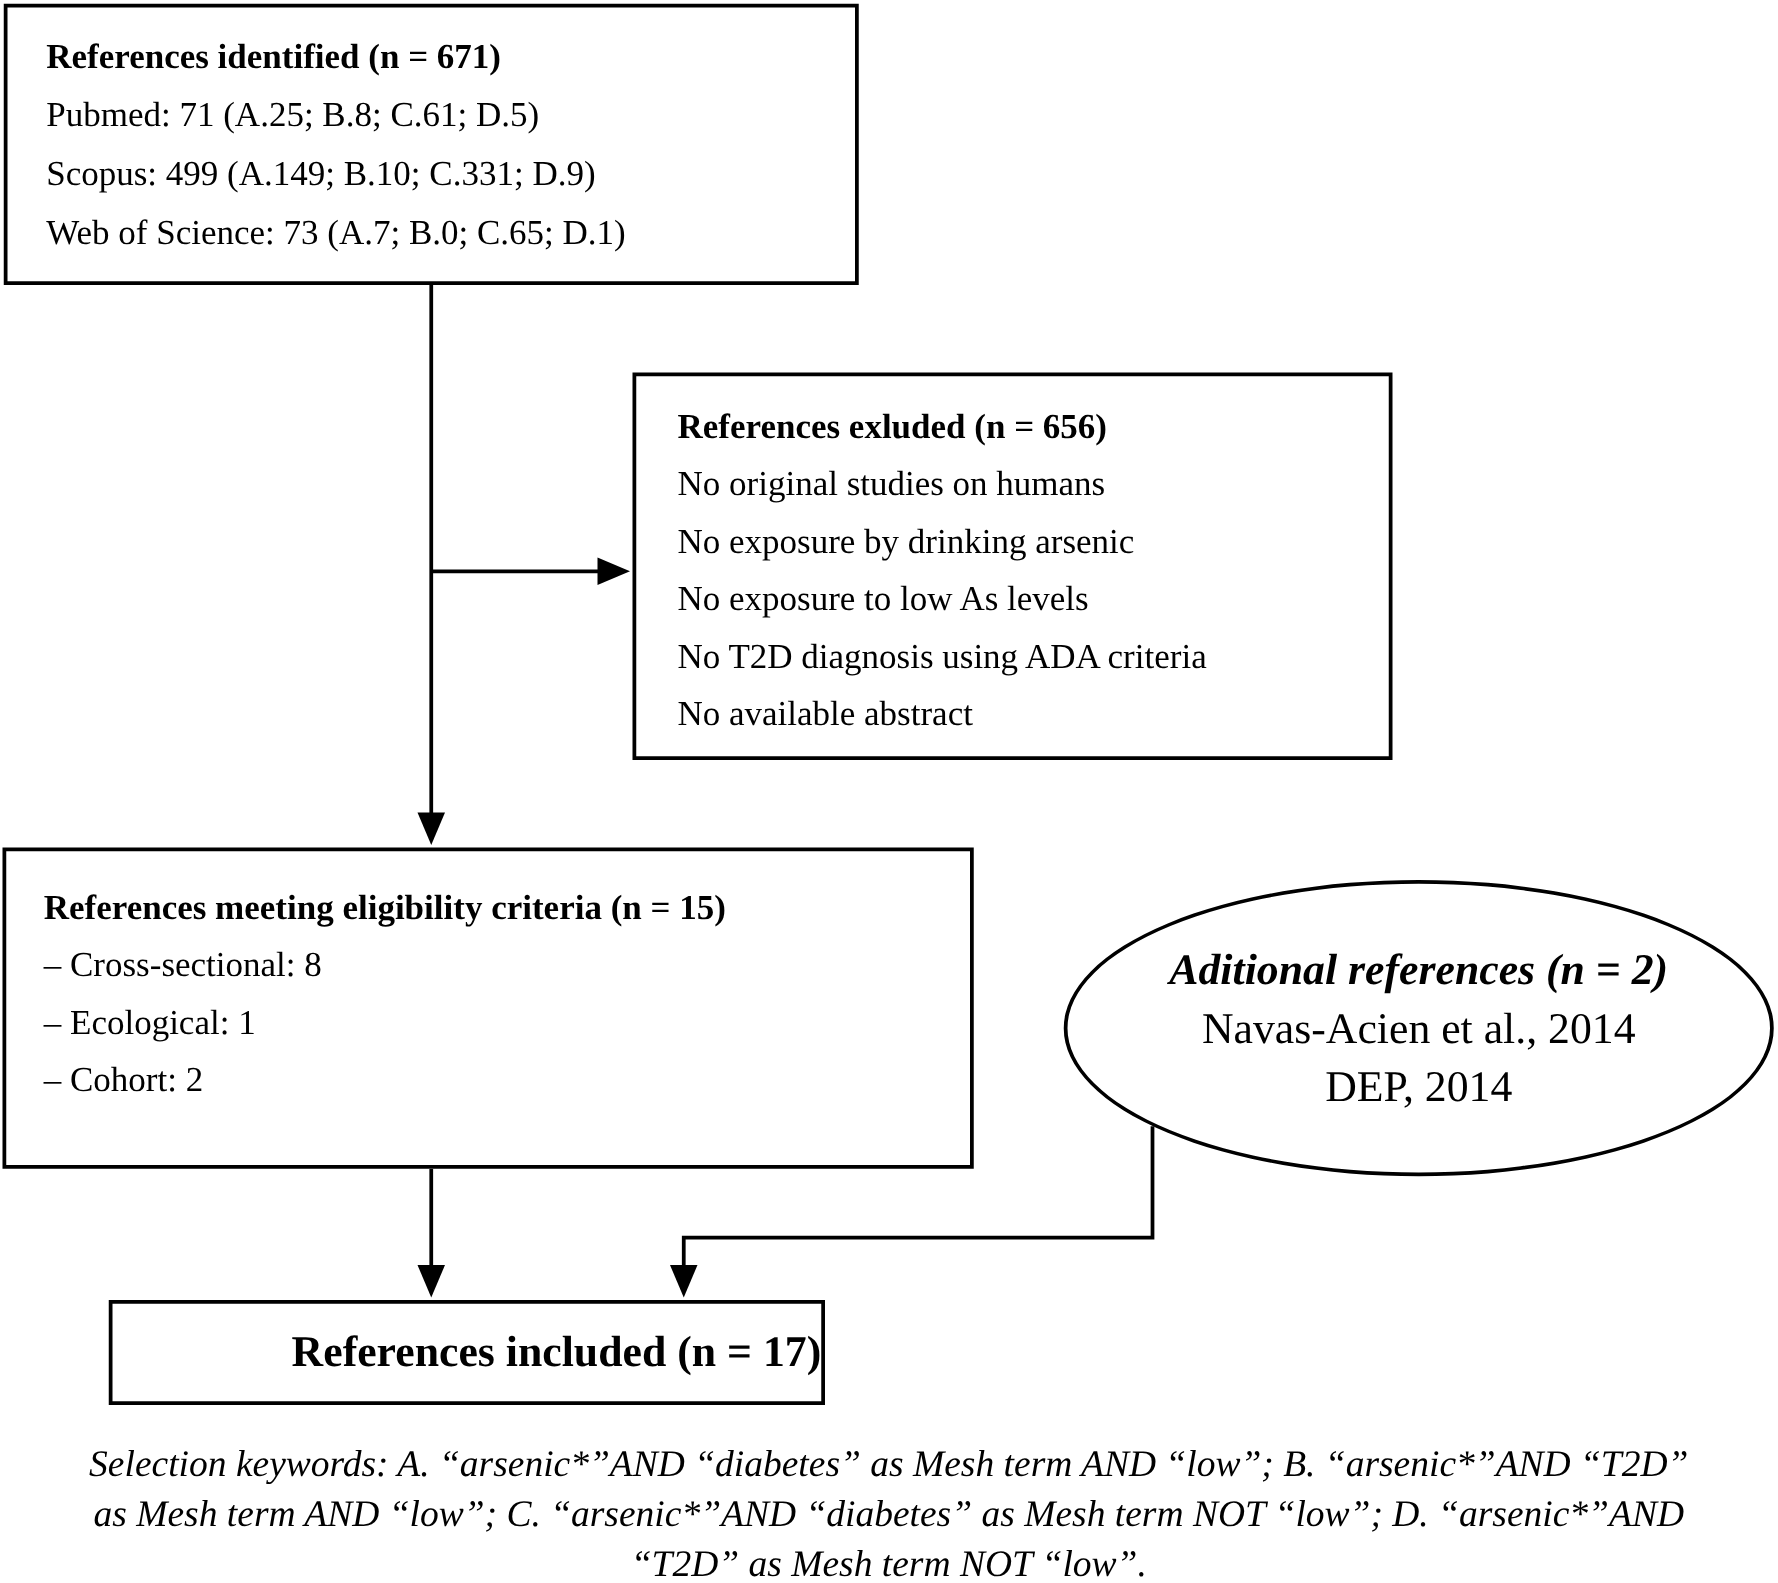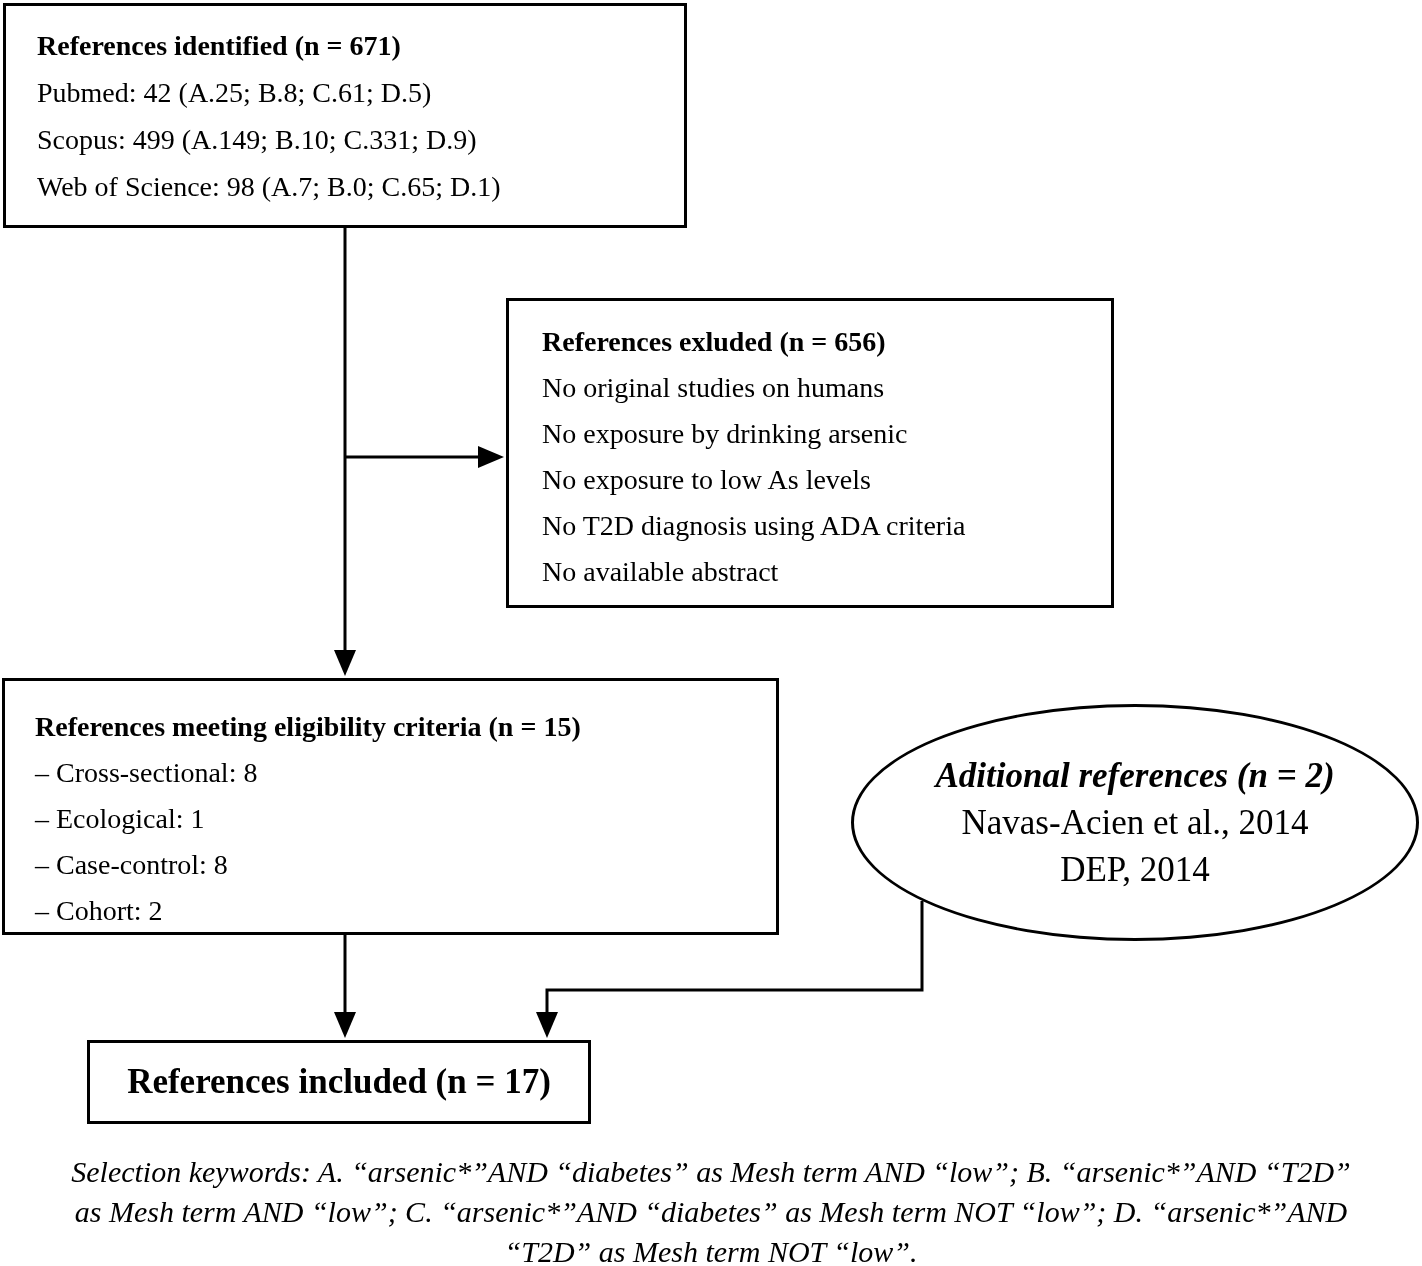--- a/index.html
+++ b/index.html
@@ -48,22 +48,22 @@
     display: flex;
     flex-direction: column;
     align-items: center;
     justify-content: center;
     text-align: center;
     font-size: 35px;
     line-height: 47px;
   }
   #ellipse-additional .title { font-weight: bold; font-style: italic; }
   #box-included {
-    left: 87px; top: 1040px; width: 504px; height: 84px;
-    display: flex; align-items: center; justify-content: center;
+    left: 87px; top: 1040px; width: 573px; height: 84px;
+    display: flex; align-items: center; justify-content: flex-end;
     font-weight: bold; font-size: 35px;
   }
   #footnote {
     position: absolute;
     left: 0; top: 1152px; width: 1422px;
     text-align: center;
     font-style: italic;
     font-size: 30px;
     line-height: 40px;
   }
@@ -83,39 +83,38 @@
 
     <line x1="345" y1="935" x2="345" y2="1016" stroke="#000000" stroke-width="3"></line>
     <polygon points="345,1038 334,1012 356,1012" fill="#000000"></polygon>
 
     <polyline points="922,901 922,990 547,990 547,1016" fill="none" stroke="#000000" stroke-width="3"></polyline>
     <polygon points="547,1038 536,1012 558,1012" fill="#000000"></polygon>
   </svg>
 
   <div class="box" id="box-identified">
     <div class="title">References identified (n = 671)</div>
-    <div>Pubmed: 42 (A.25; B.8; C.61; D.5)</div>
+    <div>Pubmed: 71 (A.25; B.8; C.61; D.5)</div>
     <div>Scopus: 499 (A.149; B.10; C.331; D.9)</div>
-    <div>Web of Science: 98 (A.7; B.0; C.65; D.1)</div>
+    <div>Web of Science: 73 (A.7; B.0; C.65; D.1)</div>
   </div>
 
   <div class="box" id="box-excluded">
     <div class="title">References exluded (n = 656)</div>
     <div>No original studies on humans</div>
     <div>No exposure by drinking arsenic</div>
     <div>No exposure to low As levels</div>
     <div>No T2D diagnosis using ADA criteria</div>
     <div>No available abstract</div>
   </div>
 
   <div class="box" id="box-eligibility">
     <div class="title">References meeting eligibility criteria (n = 15)</div>
     <div>– Cross-sectional: 8</div>
     <div>– Ecological: 1</div>
-    <div>– Case-control: 8</div>
     <div>– Cohort: 2</div>
   </div>
 
   <div id="ellipse-additional">
     <div class="title">Aditional references (n = 2)</div>
     <div>Navas-Acien et al., 2014</div>
     <div>DEP, 2014</div>
   </div>
 
   <div class="box" id="box-included">

